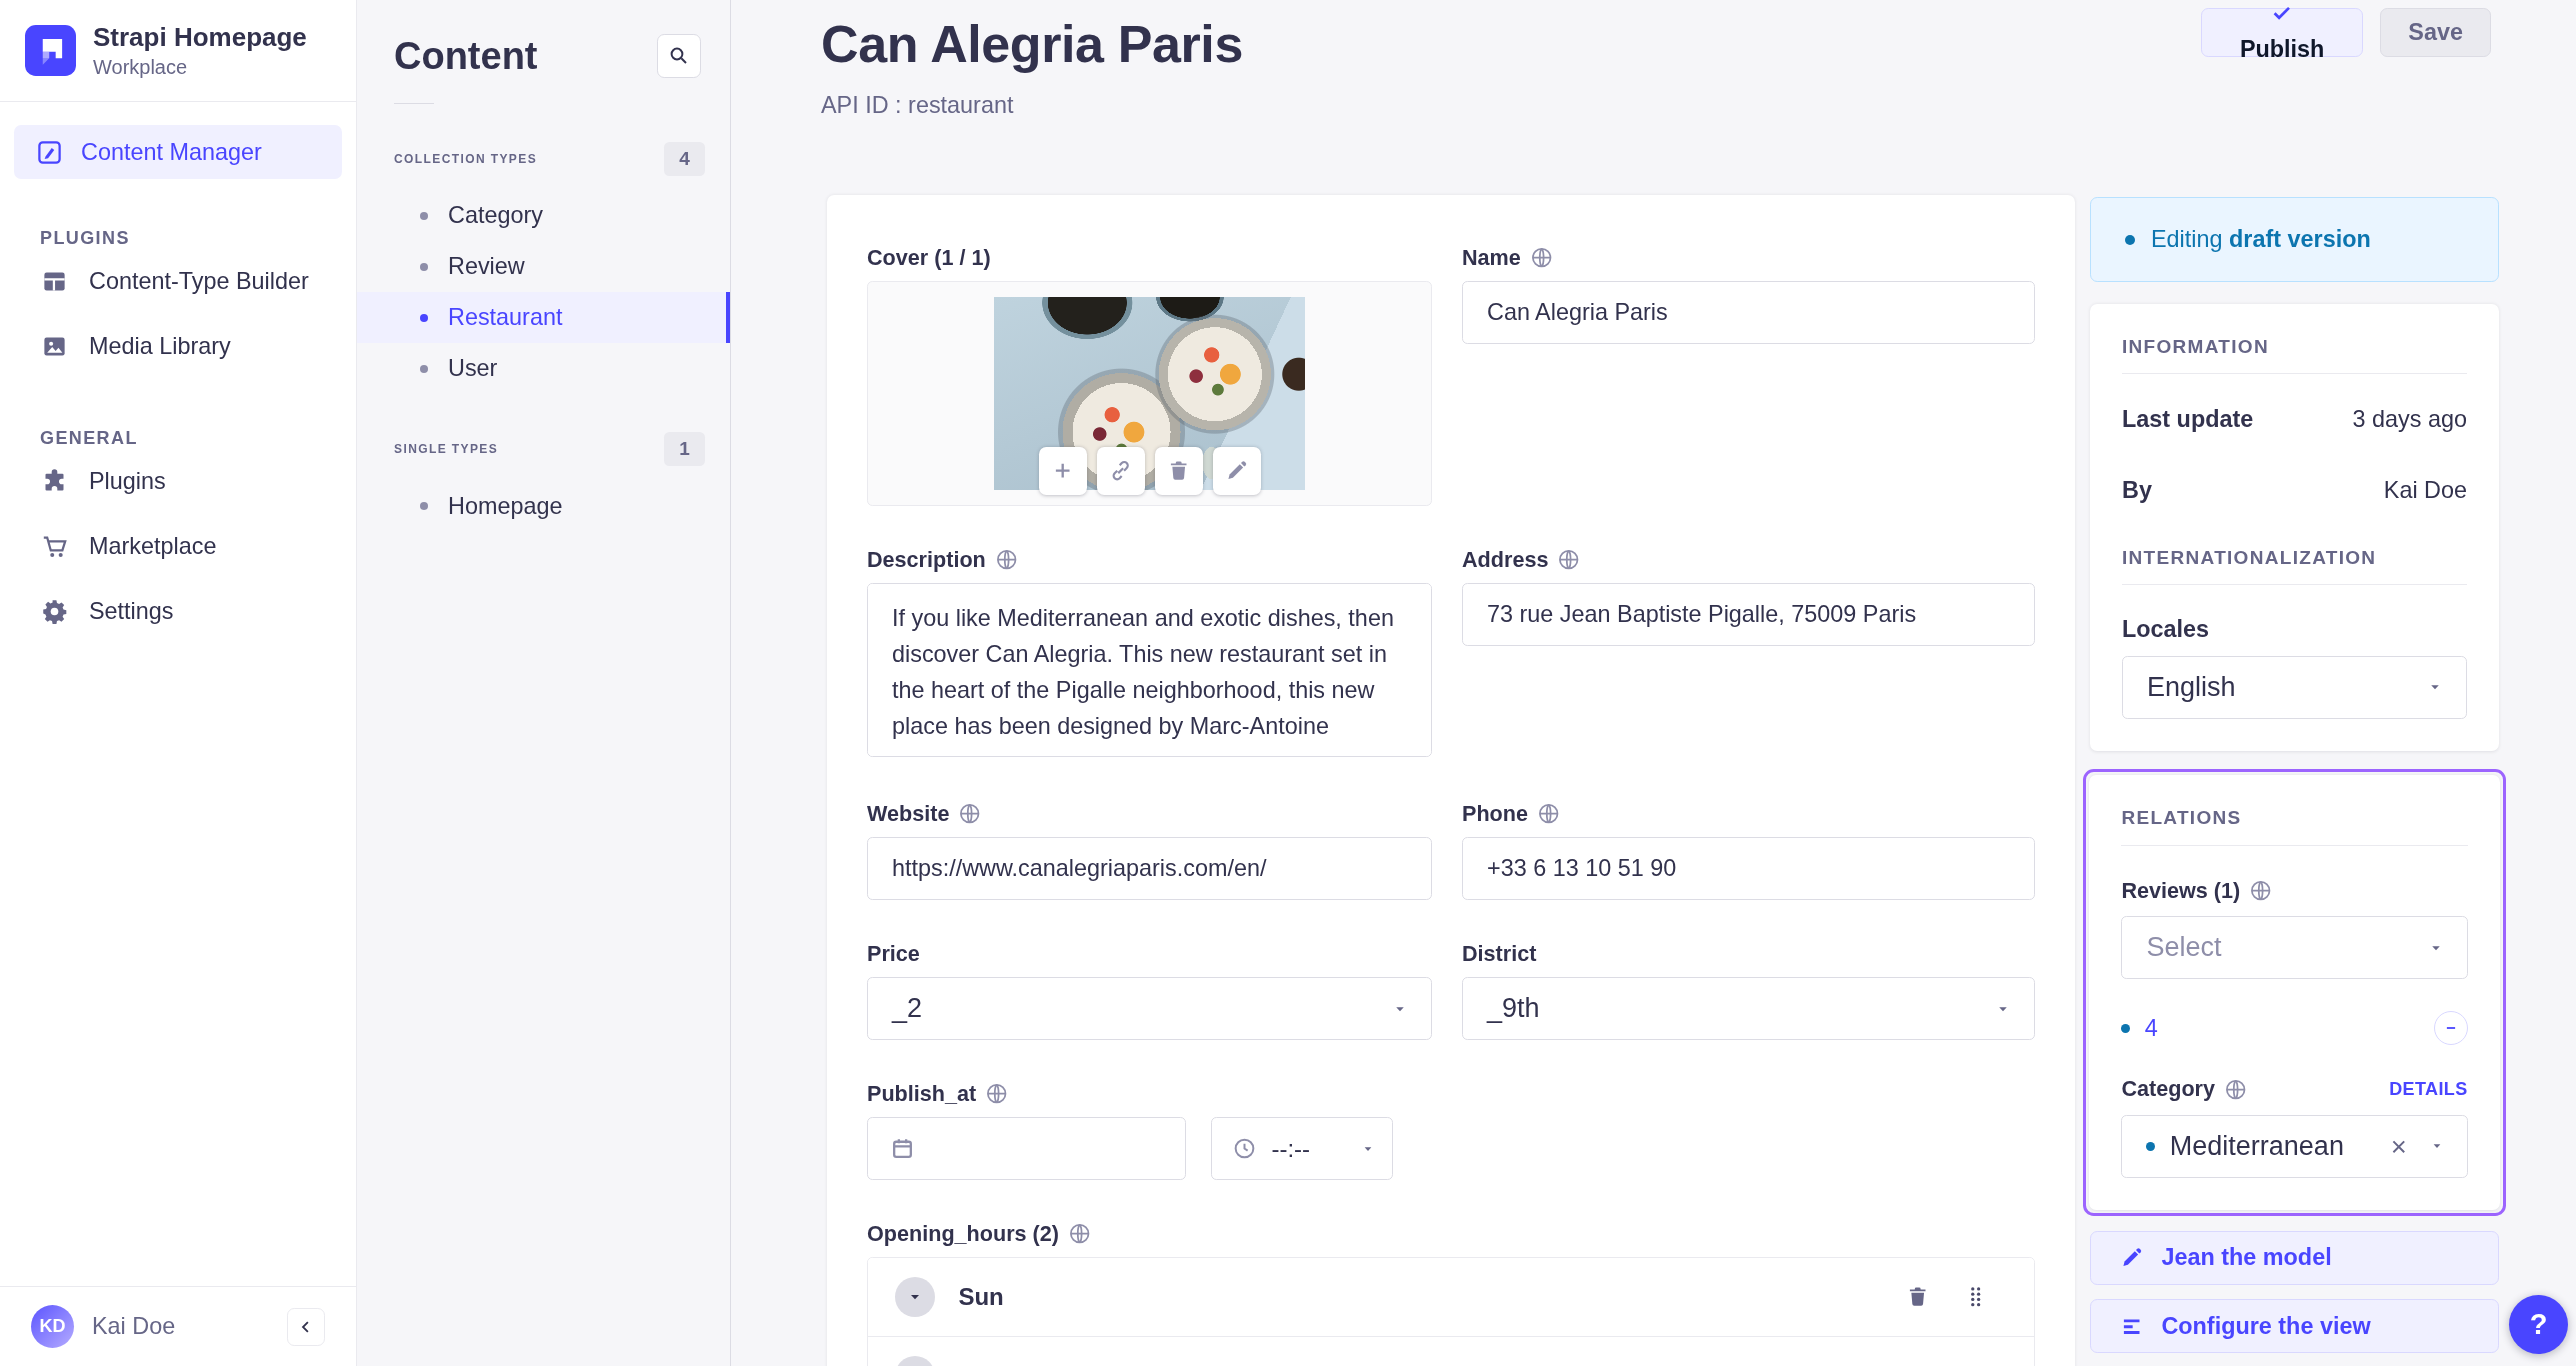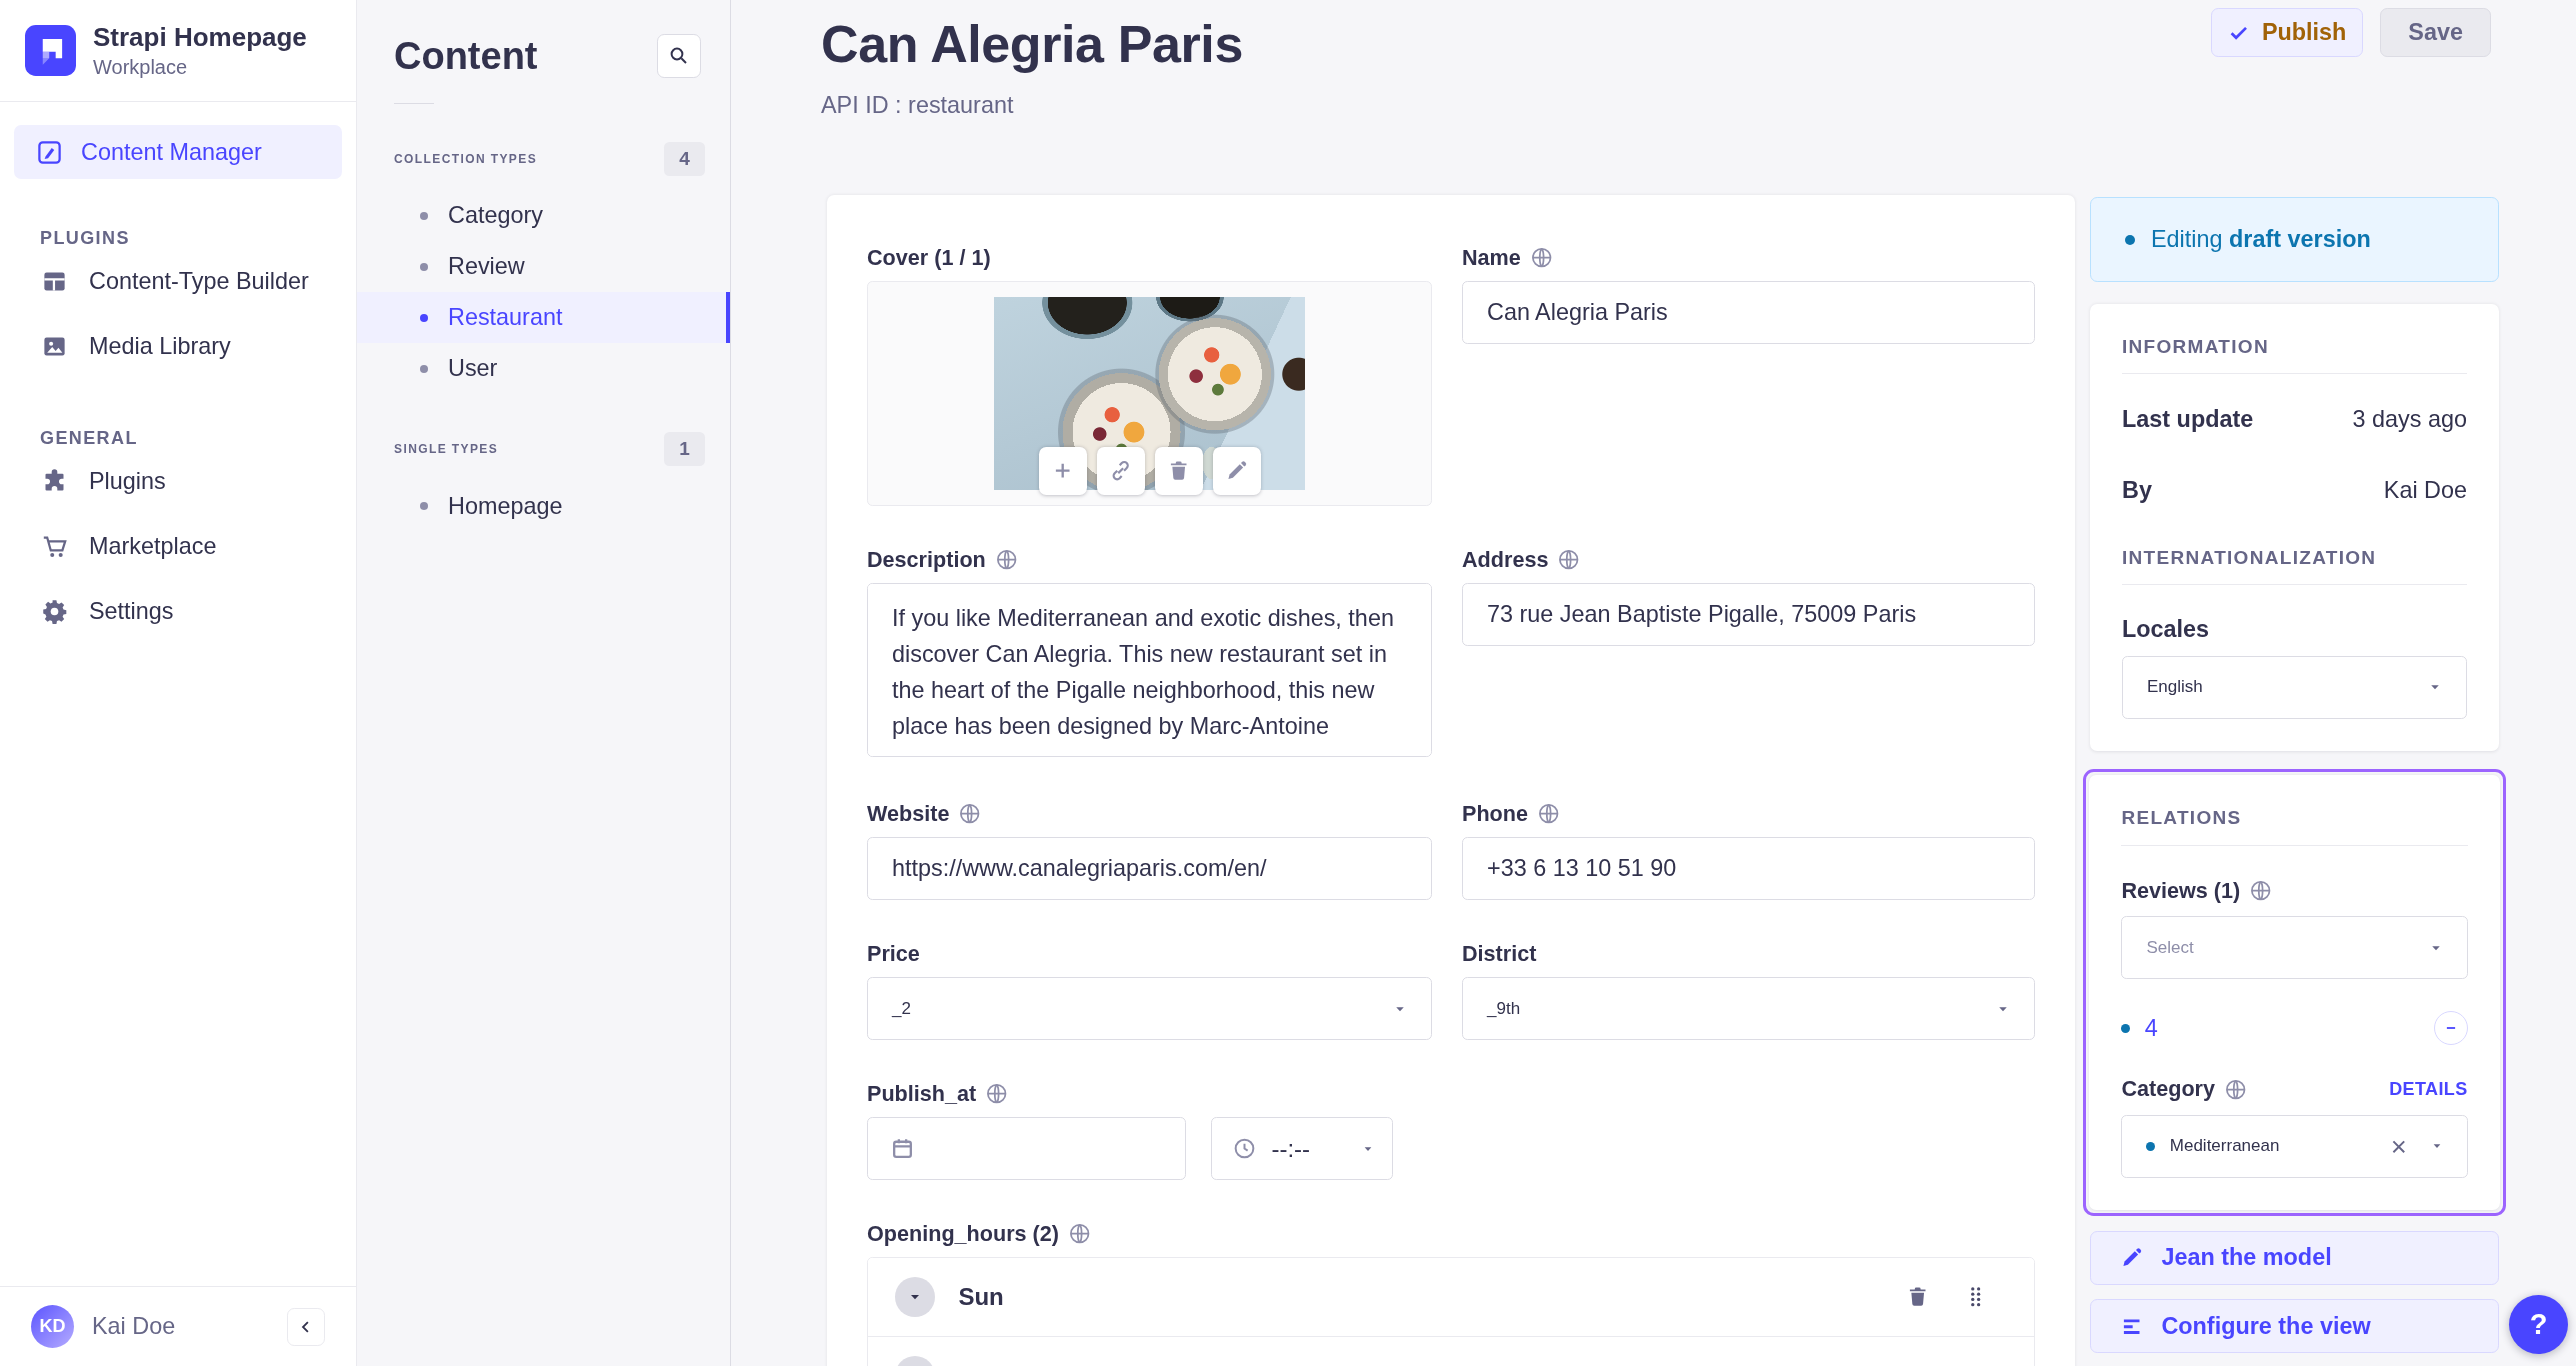--- a/index.html
+++ b/index.html
@@ -50,33 +50,33 @@
   .ct-item.active .ct-bullet { background:#4945ff; }
   .active-bar { position:absolute; right:0; top:0; width:4.5px; height:100%; background:#4945ff; }
 
   
   .page-head { position:absolute; left:821px; top:14.4px; }
   .page-title { font-size:52px; font-weight:700; color:#32324d; letter-spacing:-0.4px; }
   .page-sub { font-size:23.4px; color:#666687; margin-top:18px; }
   .head-actions { position:absolute; top:8px; right:85px; display:flex; gap:17px; }
   .btn { height:49px; border-radius:7.2px; font-size:23.4px; font-weight:600;
     display:flex; align-items:center; justify-content:center; gap:12.6px; cursor:pointer; font-family:inherit; }
-  .btn-publish { background:#f0f0ff; border:0.9px solid #d9d8ff; color:#a16207; padding:0 16px; }
+  .btn-publish { background:#f0f0ff; border:0.9px solid #d9d8ff; color:#0f172a; padding:0 38px;flex-direction:column; }
   .btn-save { background:#eaeaef; border:0.9px solid #dcdce4; color:#666687; padding:0 27px; }
 
   
   .form-card { position:absolute; left:827px; top:195px; width:1248px; height:1304px;
     background:#fff; border-radius:7.2px; box-shadow:0 0.9px 3.6px rgba(33,33,52,.1); padding:50px 40px 40px; }
   .form-grid { display:grid; grid-template-columns:565px 1fr; column-gap:30px; row-gap:41px; }
   .field-label { font-size:21.6px; font-weight:700; color:#32324d; display:flex; align-items:center; gap:9px; margin-bottom:10px; }
   .tinput { width:100%; height:63px; background:#fff; border:0.9px solid #dcdce4; border-radius:5.4px;
     padding:0 24px; font-size:23.4px; color:#32324d; font-family:inherit; outline:none; }
   textarea.tinput { height:174px; padding:16px 24px; line-height:36px; resize:none; }
   .selectbox { width:100%; height:63px; background:#fff; border:0.9px solid #dcdce4; border-radius:5.4px;
-    padding:0 21.6px 0 24px; font-size:17px; color:#32324d; display:flex; align-items:center; cursor:pointer; }
+    padding:0 21.6px 0 24px; font-size:27px; color:#32324d; display:flex; align-items:center; cursor:pointer; }
   .selectbox .sel-text { flex:1; }
   .cover-zone { height:225px; background:#fafafb; border:0.9px solid #eaeaef; border-radius:5.4px;
     display:flex; align-items:flex-start; justify-content:center; position:relative; }
   .cover-img { position:relative; width:311px; height:193px; margin-top:15.3px; overflow:hidden;
     background-color:#b5c9d6;
     background-image:
       radial-gradient(circle at 70% 30%, #e8603f 0 7.2px, transparent 8px),
       radial-gradient(circle at 76% 40%, #f0a73e 0 10px, transparent 10.8px),
       radial-gradient(circle at 65% 41%, #8e2f3e 0 6.3px, transparent 7.2px),
       radial-gradient(circle at 72% 48%, #5d7a3c 0 5.4px, transparent 6.3px),

